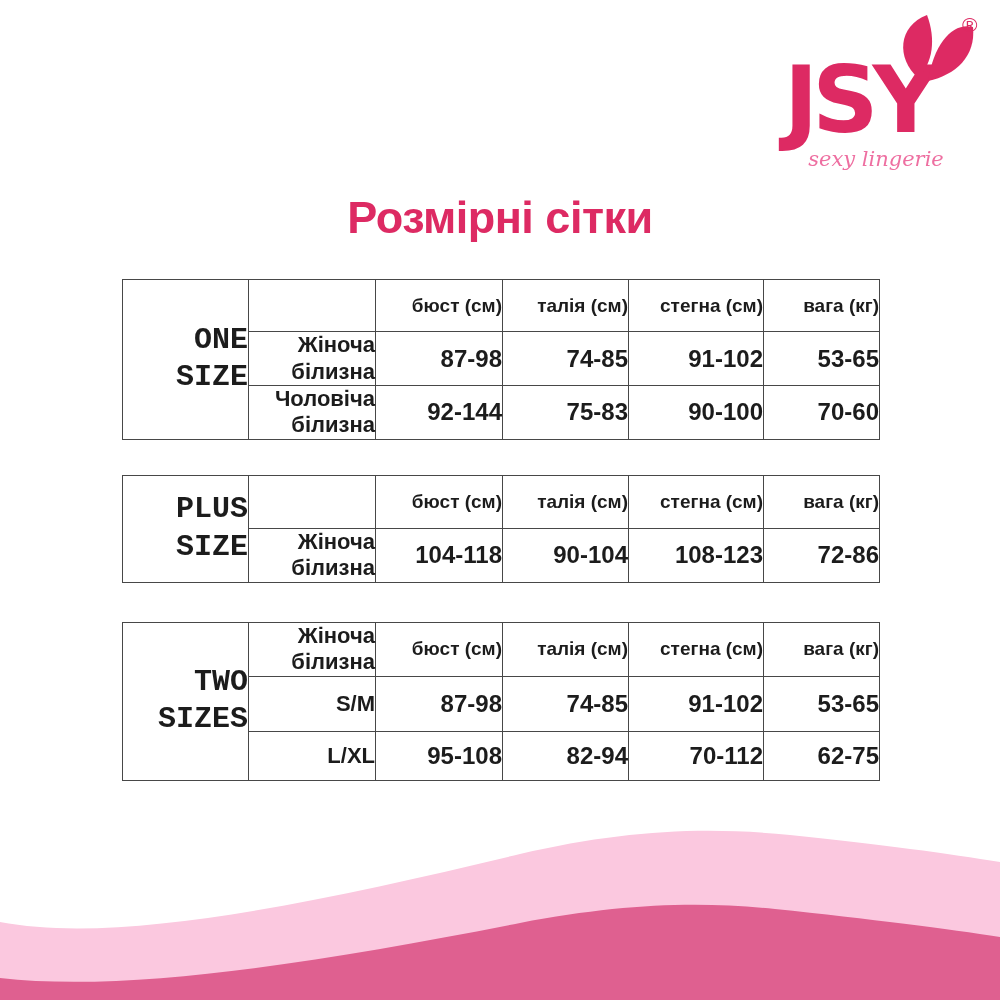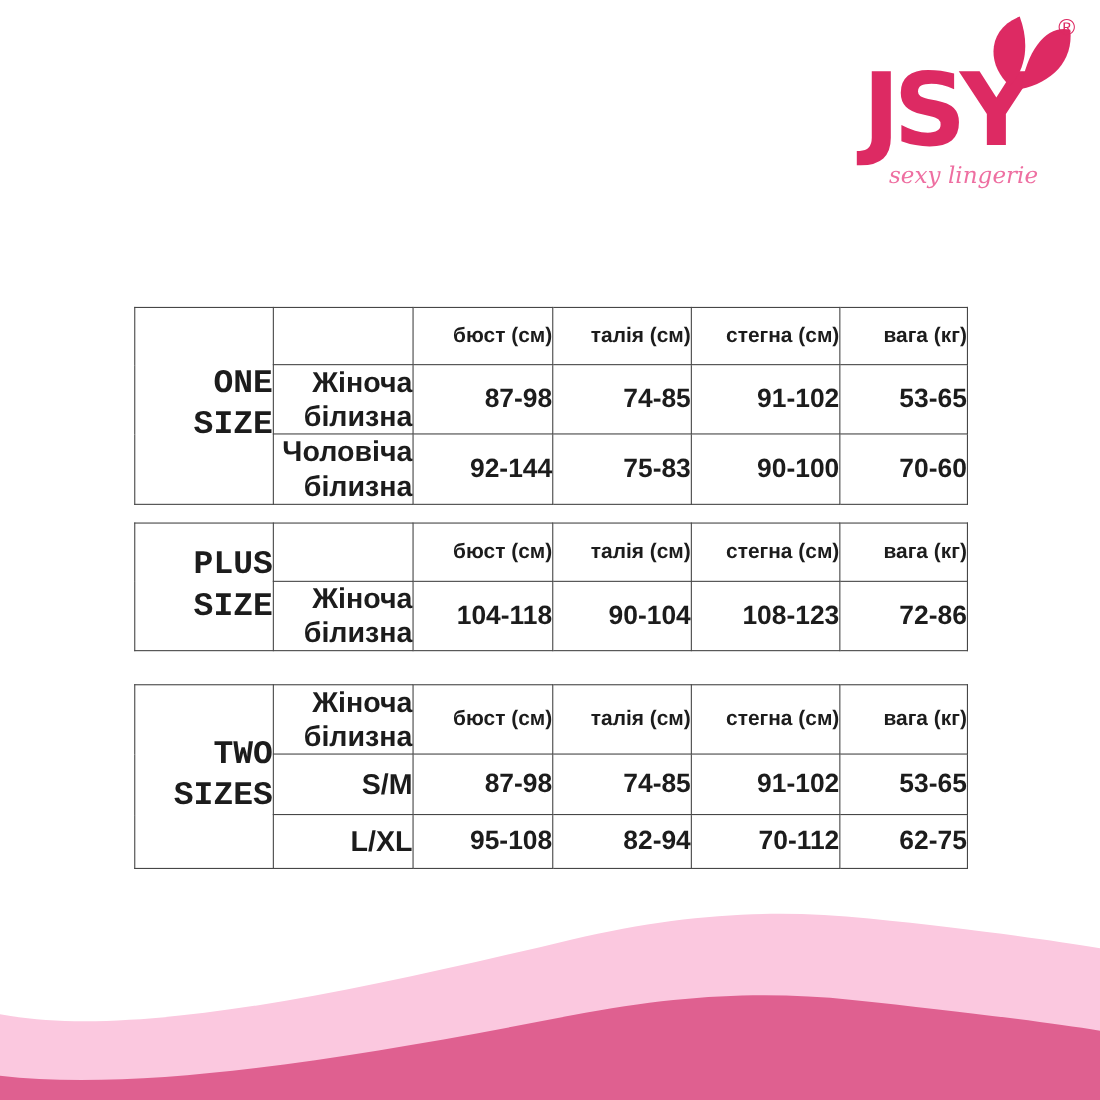--- a/index.html
+++ b/index.html
@@ -16,39 +16,40 @@
   
   table.size-table{position:absolute;left:122px;width:757px;border-collapse:collapse;
                    table-layout:fixed;background:#ffffff;}
   #table-one-size{top:279px;}
   #table-plus-size{top:475px;border-radius:27px;}
   #table-two-sizes{top:622px;}
   .size-table td{border:1px solid #474747;text-align:right;vertical-align:middle;
                  padding:0;color:#1c1c1c;}
   .size-cell{color:#dd2a63;font-weight:bold;font-size:30px;line-height:1.25;font-family:Liberation Mono, monospace;}
   .col-head{font-weight:bold;font-size:19px;}
-  .row-label{font-weight:bold;font-size:26px;line-height:1.2;}
+  .row-label{font-weight:bold;font-size:22px;line-height:1.2;}
   .val{font-size:24px;font-weight:bold;}
 
   
   .waves{position:absolute;left:0;top:780px;width:1000px;height:220px;display:block;}
 </style>
 </head>
 <body>
 
 <div class="page">
 
   <svg class="logo" viewBox="0 0 214 172">
     <text x="14" y="124" font-family="'DejaVu Sans',sans-serif" font-weight="bold" font-size="92" letter-spacing="-6" fill="#dd2a63">JSY</text>
     <path d="M148,70 C126,50 128,18 157,7 C166,31 163,55 148,70 Z" fill="#dd2a63"></path>
     <path d="M158,73 C164,35 183,14 203,19 C206,48 186,67 158,73 Z" fill="#dd2a63"></path>
     <text x="192" y="24" font-size="21" fill="#dd2a63">®</text>
     <text x="106" y="158" text-anchor="middle" font-family="'DejaVu Serif',serif" font-style="italic" font-size="21" fill="#ee6fa1">sexy lingerie</text>
   </svg>
 
+  <div class="title">Розмірні сітки</div>
 
   <table class="size-table" id="table-one-size">
     <colgroup>
       <col style="width:126px">
         <col style="width:127px">
         <col style="width:127px">
       <col style="width:126px">
         <col style="width:135px">
         <col style="width:116px">
     </colgroup>

